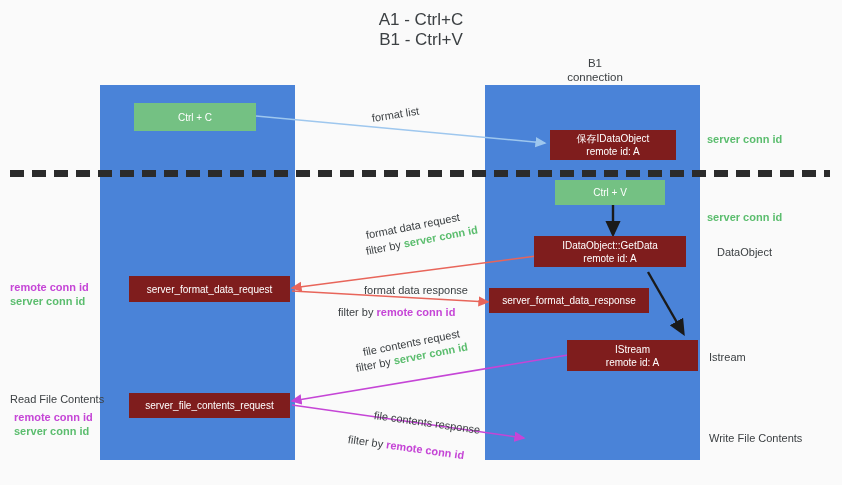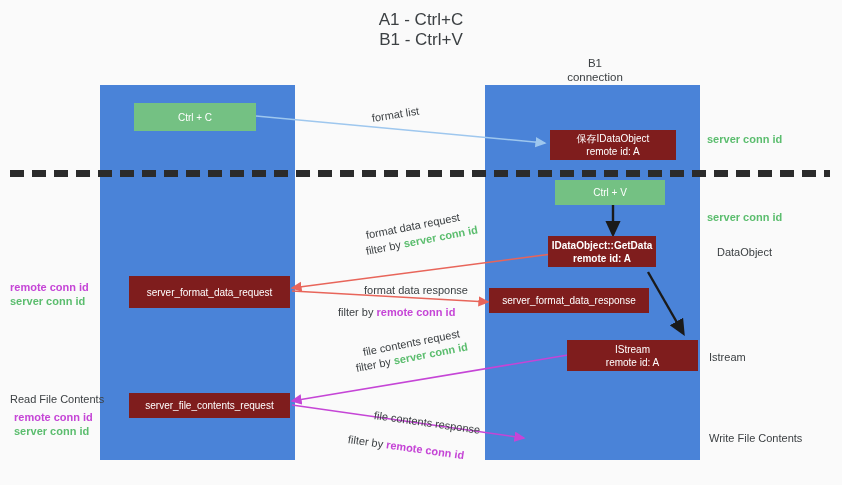--- a/index.html
+++ b/index.html
@@ -156,27 +156,27 @@
     <line x1="292" y1="405" x2="524" y2="438" stroke="#c545d6" stroke-width="1.6" marker-end="url(#ah-magenta)"></line>
   </svg>
 
   <div class="abs node green" style="left:134px; top:103px; width:122px; height:28px;">Ctrl + C</div>
 
   <div class="abs node orange" style="left:550px; top:130px; width:126px; height:30px;">保存IDataObject
 remote id: A</div>
 
   <div class="abs node green" style="left:555px; top:180px; width:110px; height:25px;">Ctrl + V</div>
 
-  <div class="abs node orange" style="left:548px; top:236px; width:108px; height:31px;font-weight:bold;">IDataObject::GetData
+  <div class="abs node orange" style="left:534px; top:236px; width:152px; height:31px;">IDataObject::GetData
 remote id: A</div>
 
   <div class="abs node orange" style="left:567px; top:340px; width:131px; height:31px;">IStream
 remote id: A</div>
 
-  <div class="abs node orange" style="left:129px; top:276px; width:161px; height:32px;">server_format_data_request</div>
+  <div class="abs node orange" style="left:129px; top:276px; width:161px; height:26px;">server_format_data_request</div>
 
   <div class="abs node orange" style="left:489px; top:288px; width:160px; height:25px;">server_format_data_response</div>
 
   <div class="abs node orange" style="left:129px; top:393px; width:161px; height:25px;">server_file_contents_request</div>
 
 
   <div class="abs" id="separator"></div>
 
   <div class="abs edge-label rot-up" style="left:372px; top:111px;">format list</div>
 

